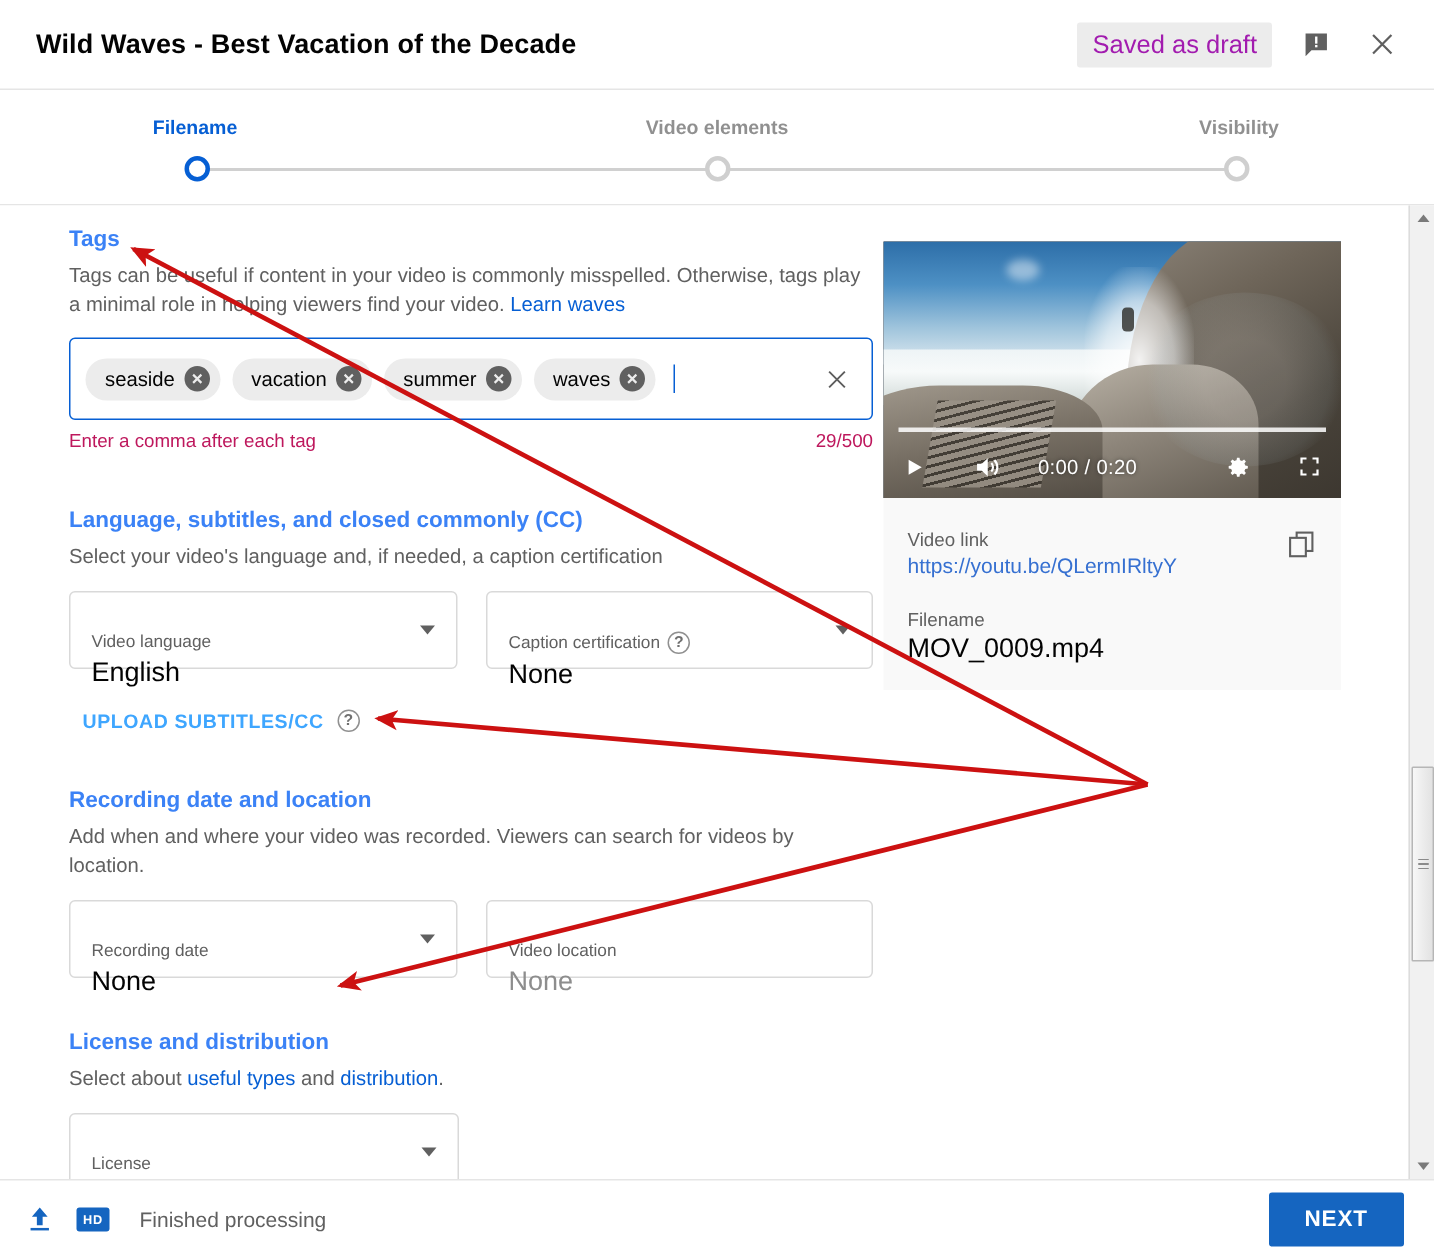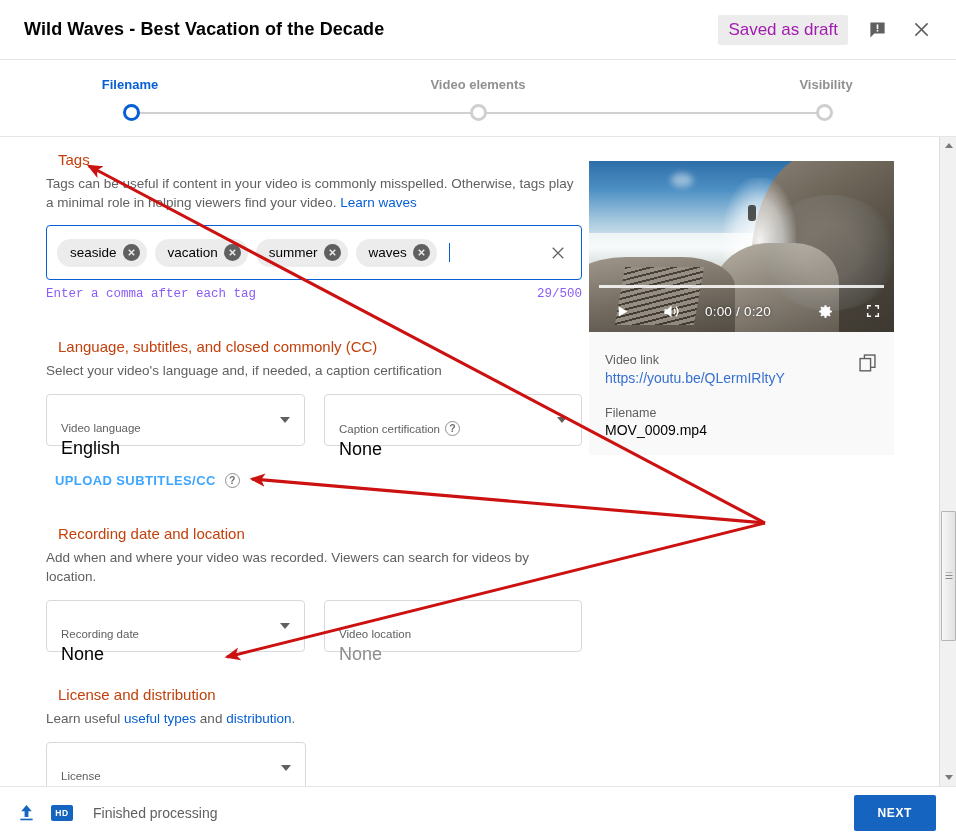--- a/index.html
+++ b/index.html
@@ -62,21 +62,21 @@
   
   .body-area {
     position:absolute; left:0; top:137px; width:956px; height:649px;
     background:#fff; overflow:hidden;
   }
   .content { position:absolute; left:0; top:0; width:938px; padding:0; }
 
   .left-col { position:absolute; left:46px; top:14px; width:536px; }
   .right-col { position:absolute; left:589px; top:24px; width:305px; }
 
-  .sec-title { font-size:15px; font-weight:400; color:#c2410c; margin-bottom:6px;margin-left:12px; }
+  .sec-title { font-size:15px; font-weight:700; color:#3b82f6; margin-bottom:6px; }
   .sec-desc { font-size:13.5px; color:#606060; line-height:19px; }
   .link { color:#065fd4; text-decoration:none; cursor:pointer; }
 
   
   .tags-field {
     margin-top:13px; height:55px; border:1px solid #065fd4; border-radius:4px;
     display:flex; align-items:center; padding:0 8px 0 10px; position:relative;
     background:#fff;
   }
   .chip {
@@ -91,21 +91,21 @@
   }
   .caret {
     width:1px; height:19px; background:#065fd4; margin-left:4px;
   }
   .tags-clear {
     position:absolute; right:14px; top:50%; transform:translateY(-50%);
     cursor:pointer; display:flex;
   }
   .tags-foot {
     display:flex; justify-content:space-between; margin-top:7px;
-    font-size:12.5px; color:#8b5cf6;font-family:Liberation Mono, monospace;
+    font-size:12.5px; color:#be185d;
   }
 
   
   .row2 { display:flex; gap:19px; margin-top:14px; }
   .select {
     position:relative; height:52px; border:1px solid #d9d9d9; border-radius:4px;
     padding:8px 34px 0 14px; background:#fff; cursor:pointer;
   }
   .select.w1 { width:260px; }
   .select.w2 { width:259px; }
@@ -192,37 +192,37 @@
   }
   .sunspot {
     position:absolute; left:27%; top:7%; width:22px; height:14px; border-radius:50%;
     background:rgba(255,255,255,0.45); filter:blur(3px);
   }
   .progress-bar {
     position:absolute; left:10px; right:10px; bottom:44px; height:3px;
     background:rgba(255,255,255,0.85); cursor:pointer;
   }
   .ctrl-bar {
-    position:absolute; left:13px; right:0; bottom:0; height:42px;
+    position:absolute; left:0; right:0; bottom:0; height:42px;
     display:flex; align-items:center; padding:0 13px; gap:10px;
   }
   .ctrl { display:flex; align-items:center; justify-content:center; cursor:pointer; }
   .play-ico { margin-right:22px; }
   .vol-ico { margin-right:14px; }
   .time-text {
     color:#fff; font-size:13.5px; letter-spacing:0.2px;
     text-shadow:0 0 3px rgba(0,0,0,0.5);
   }
   .ctrl-spacer { flex:1; }
   .gear-ico { margin-right:21px; }
 
   .panel-info { padding:21px 16px 17px 16px; position:relative; }
   .info-label { font-size:12.5px; color:#606060; margin-bottom:2px; }
   .info-link { font-size:14px; color:#3670d1; text-decoration:none; cursor:pointer; word-break:break-all; }
-  .info-value { font-size:14px; color:#030303; }
+  .info-value { font-size:18px; color:#030303; }
   .copy-btn {
     position:absolute; right:16px; top:20px; cursor:pointer;
     display:flex; align-items:center; justify-content:center;
   }
   .info-block2 { margin-top:19px; }
 
   
   .scrollbar {
     position:absolute; right:0; top:137px; width:17px; height:649px;
     background:#f1f1f1; border-left:1px solid #dcdcdc;
@@ -260,21 +260,21 @@
   }
   .upload-ico { margin-right:14px; display:flex; cursor:pointer; }
   .hd-badge {
     width:22px; height:16px; background:#1565c0; border-radius:2px; color:#fff;
     font-size:8.5px; font-weight:700; display:flex; align-items:center;
     justify-content:center; letter-spacing:0.5px; margin-right:20px;
   }
   .status-text { font-size:14px; color:#606060; }
   .next-btn {
     margin-left:auto; background:#1565c0; color:#fff; border:none;
-    font-size:12px; font-weight:700; letter-spacing:0.6px;
+    font-size:15px; font-weight:700; letter-spacing:0.6px;
     padding:0 24px; height:36px; border-radius:2px; cursor:pointer;
     font-family:"Liberation Sans", sans-serif;
   }
 
   
   .anno {
     position:absolute; left:0; top:0; width:956px; height:838px;
     pointer-events:none; z-index:50;
   }
 </style>
@@ -414,21 +414,21 @@
             <div class="select w2">
               <div class="sel-label">Video location</div>
               <div class="sel-value placeholder">None</div>
             </div>
           </div>
         </div>
 
         <div class="sec-gap2">
           <div class="sec-title">License and distribution</div>
           <div class="sec-desc">
-            <span>Learn useful </span><span class="link">useful types</span><span> and </span><span class="link">distribution</span><span>.</span>
+            <span>Select about </span><span class="link">useful types</span><span> and </span><span class="link">distribution</span><span>.</span>
           </div>
 
           <div class="select w1 license-sel">
             <div class="sel-label">License</div>
             <div class="sel-value">Standard YouTube License</div>
             <span class="sel-arrow"></span>
           </div>
 
         </div>
 

